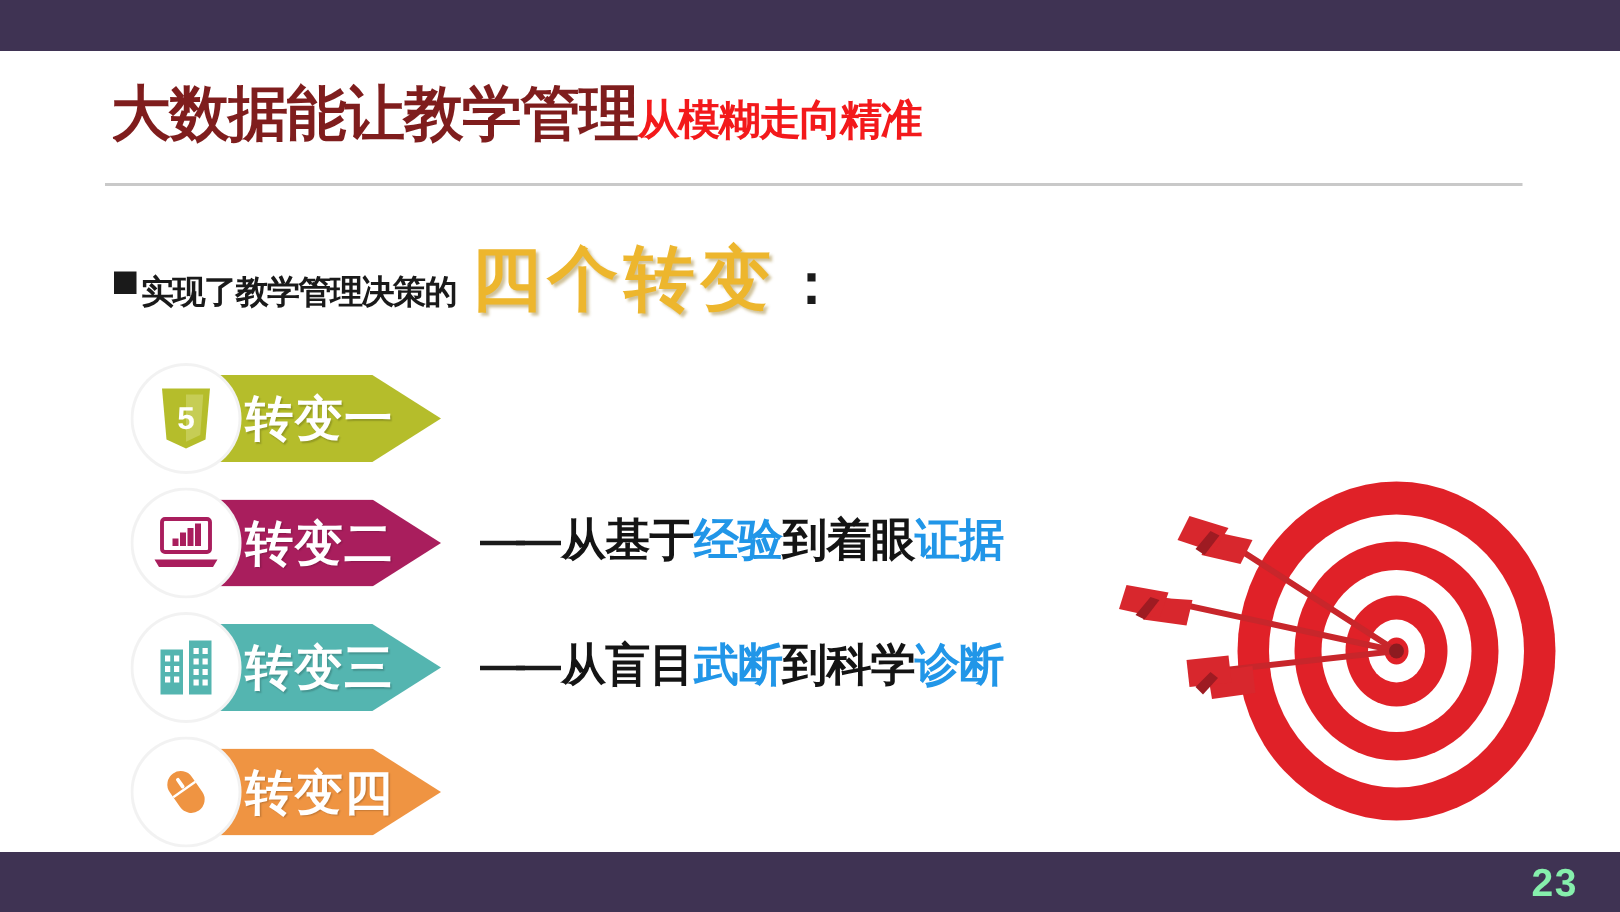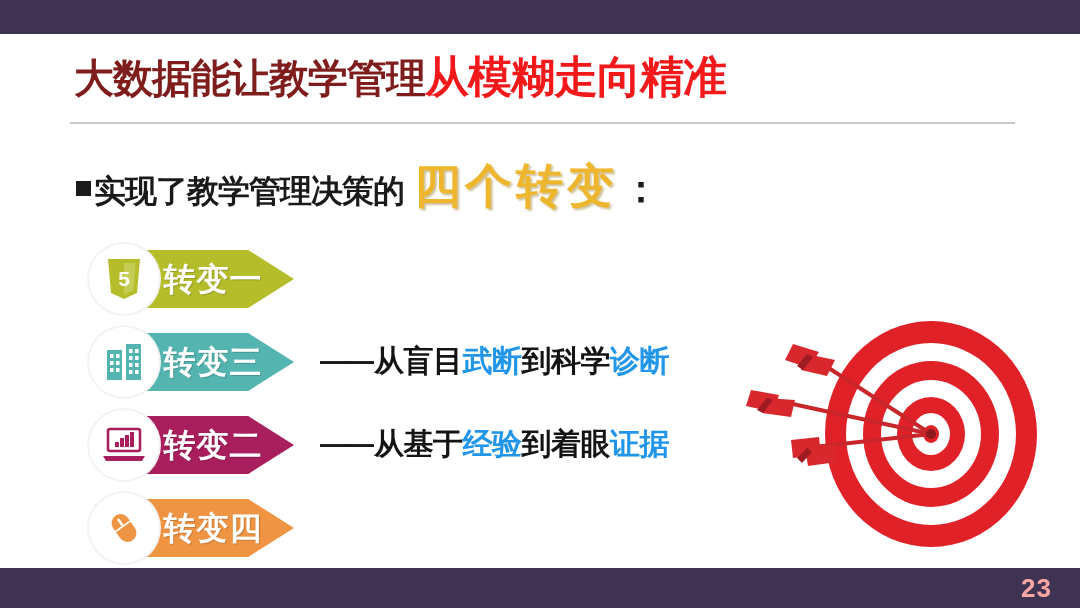--- a/index.html
+++ b/index.html
@@ -30,36 +30,36 @@
     left: 0; bottom: 0;
     width: 1080px; height: 40px;
     background: #3f3353;
   }
   .page-number {
     position: absolute;
     right: 28px;
     bottom: 4px;
     font-size: 26px;
     font-weight: bold;
-    color: #fca5a5;
+    color: #86efac;
     letter-spacing: 1px;
   }
 
   
   .title {
     position: absolute;
     left: 74px;
     top: 48px;
     font-size: 40px;
     font-weight: bold;
     letter-spacing: -1px;
     white-space: nowrap;
   }
   .title .t-black { color: #7f1d1d; }
-  .title .t-red   { color: #f3191b; font-size: 44px; }
+  .title .t-red   { color: #f3191b; font-size: 28px; }
 
   .rule {
     position: absolute;
     left: 70px;
     top: 122px;
     width: 945px;
     height: 2px;
     background: #c9c9c9;
   }
 
@@ -71,21 +71,21 @@
     white-space: nowrap;
   }
   .subtitle .bullet {
     display: inline-block;
     width: 15px; height: 15px;
     background: #1a1a1a;
     vertical-align: 6px;
     margin-right: 3px;
   }
   .subtitle .s-black {
-    font-size: 32px;
+    font-size: 22px;
     font-weight: bold;
     color: #1a1a1a;
     letter-spacing: -1px;
   }
   .subtitle .s-gold {
     font-size: 47px;
     font-weight: bold;
     color: #edb62d;
     letter-spacing: 4px;
     text-shadow: 2px 2px 2px rgba(150,120,30,.45);
@@ -200,20 +200,40 @@
       <div class="chevron-wrap">
         <div class="chevron" style="background:#b5bd2b"></div>
         <div class="chevron-label">转变一</div>
       </div>
       <div class="icon-circle">
         <svg width="40" height="44" viewBox="0 0 40 44" aria-hidden="true">
           <path d="M4 2 L36 2 L33 36 L20 42 L7 36 Z" fill="#b5bd2b"></path>
           <path d="M20 6 L31.5 6 L29.5 33 L20 37.5 Z" fill="#c6cd55"></path>
           <text x="20" y="29" font-family="Liberation Sans, sans-serif" font-size="21" font-weight="bold" fill="#ffffff" text-anchor="middle">5</text>
         </svg>
+      </div>
+    </div>
+
+    <div class="row">
+      <div class="chevron-wrap">
+        <div class="chevron" style="background:#a91e5d"></div>
+        <div class="chevron-label">转变二</div>
+      </div>
+      <div class="icon-circle">
+        <svg width="46" height="40" viewBox="0 0 46 40" aria-hidden="true">
+          <rect x="7" y="4" width="32" height="22" rx="2" fill="none" stroke="#a91e5d" stroke-width="2.6"></rect>
+          <rect x="14" y="17" width="4" height="5" fill="#a91e5d"></rect>
+          <rect x="19" y="13" width="4" height="9" fill="#a91e5d"></rect>
+          <rect x="24" y="10" width="4" height="12" fill="#a91e5d"></rect>
+          <rect x="29" y="7" width="4" height="15" fill="#a91e5d"></rect>
+          <path d="M2 31 H44 L41 36 H5 Z" fill="#a91e5d"></path>
+        </svg>
+      </div>
+      <div class="desc">
+        <span class="d-dash">——</span><span class="d-black">从基于</span><span class="d-blue">经验</span><span class="d-black">到着眼</span><span class="d-blue">证据</span>
       </div>
     </div>
 
     <div class="row">
       <div class="chevron-wrap">
         <div class="chevron" style="background:#54b5b0"></div>
         <div class="chevron-label">转变三</div>
       </div>
       <div class="icon-circle">
         <svg width="44" height="44" viewBox="0 0 44 44" aria-hidden="true">
@@ -237,40 +257,20 @@
           </g>
         </svg>
       </div>
       <div class="desc">
         <span class="d-dash">——</span><span class="d-black">从盲目</span><span class="d-blue">武断</span><span class="d-black">到科学</span><span class="d-blue">诊断</span>
       </div>
     </div>
 
     <div class="row">
       <div class="chevron-wrap">
-        <div class="chevron" style="background:#a91e5d"></div>
-        <div class="chevron-label">转变二</div>
-      </div>
-      <div class="icon-circle">
-        <svg width="46" height="40" viewBox="0 0 46 40" aria-hidden="true">
-          <rect x="7" y="4" width="32" height="22" rx="2" fill="none" stroke="#a91e5d" stroke-width="2.6"></rect>
-          <rect x="14" y="17" width="4" height="5" fill="#a91e5d"></rect>
-          <rect x="19" y="13" width="4" height="9" fill="#a91e5d"></rect>
-          <rect x="24" y="10" width="4" height="12" fill="#a91e5d"></rect>
-          <rect x="29" y="7" width="4" height="15" fill="#a91e5d"></rect>
-          <path d="M2 31 H44 L41 36 H5 Z" fill="#a91e5d"></path>
-        </svg>
-      </div>
-      <div class="desc">
-        <span class="d-dash">——</span><span class="d-black">从基于</span><span class="d-blue">经验</span><span class="d-black">到着眼</span><span class="d-blue">证据</span>
-      </div>
-    </div>
-
-    <div class="row">
-      <div class="chevron-wrap">
         <div class="chevron" style="background:#ef9442"></div>
         <div class="chevron-label">转变四</div>
       </div>
       <div class="icon-circle">
         <svg width="44" height="44" viewBox="0 0 44 44" aria-hidden="true">
           <g transform="rotate(-35 22 22)">
             <rect x="13" y="7" width="18" height="30" rx="9" fill="#ef9442"></rect>
             <rect x="21" y="11" width="2.5" height="8" rx="1.2" fill="#ffffff"></rect>
             <path d="M13 20 H31" stroke="#ffffff" stroke-width="1.6" fill="none"></path>
           </g>

